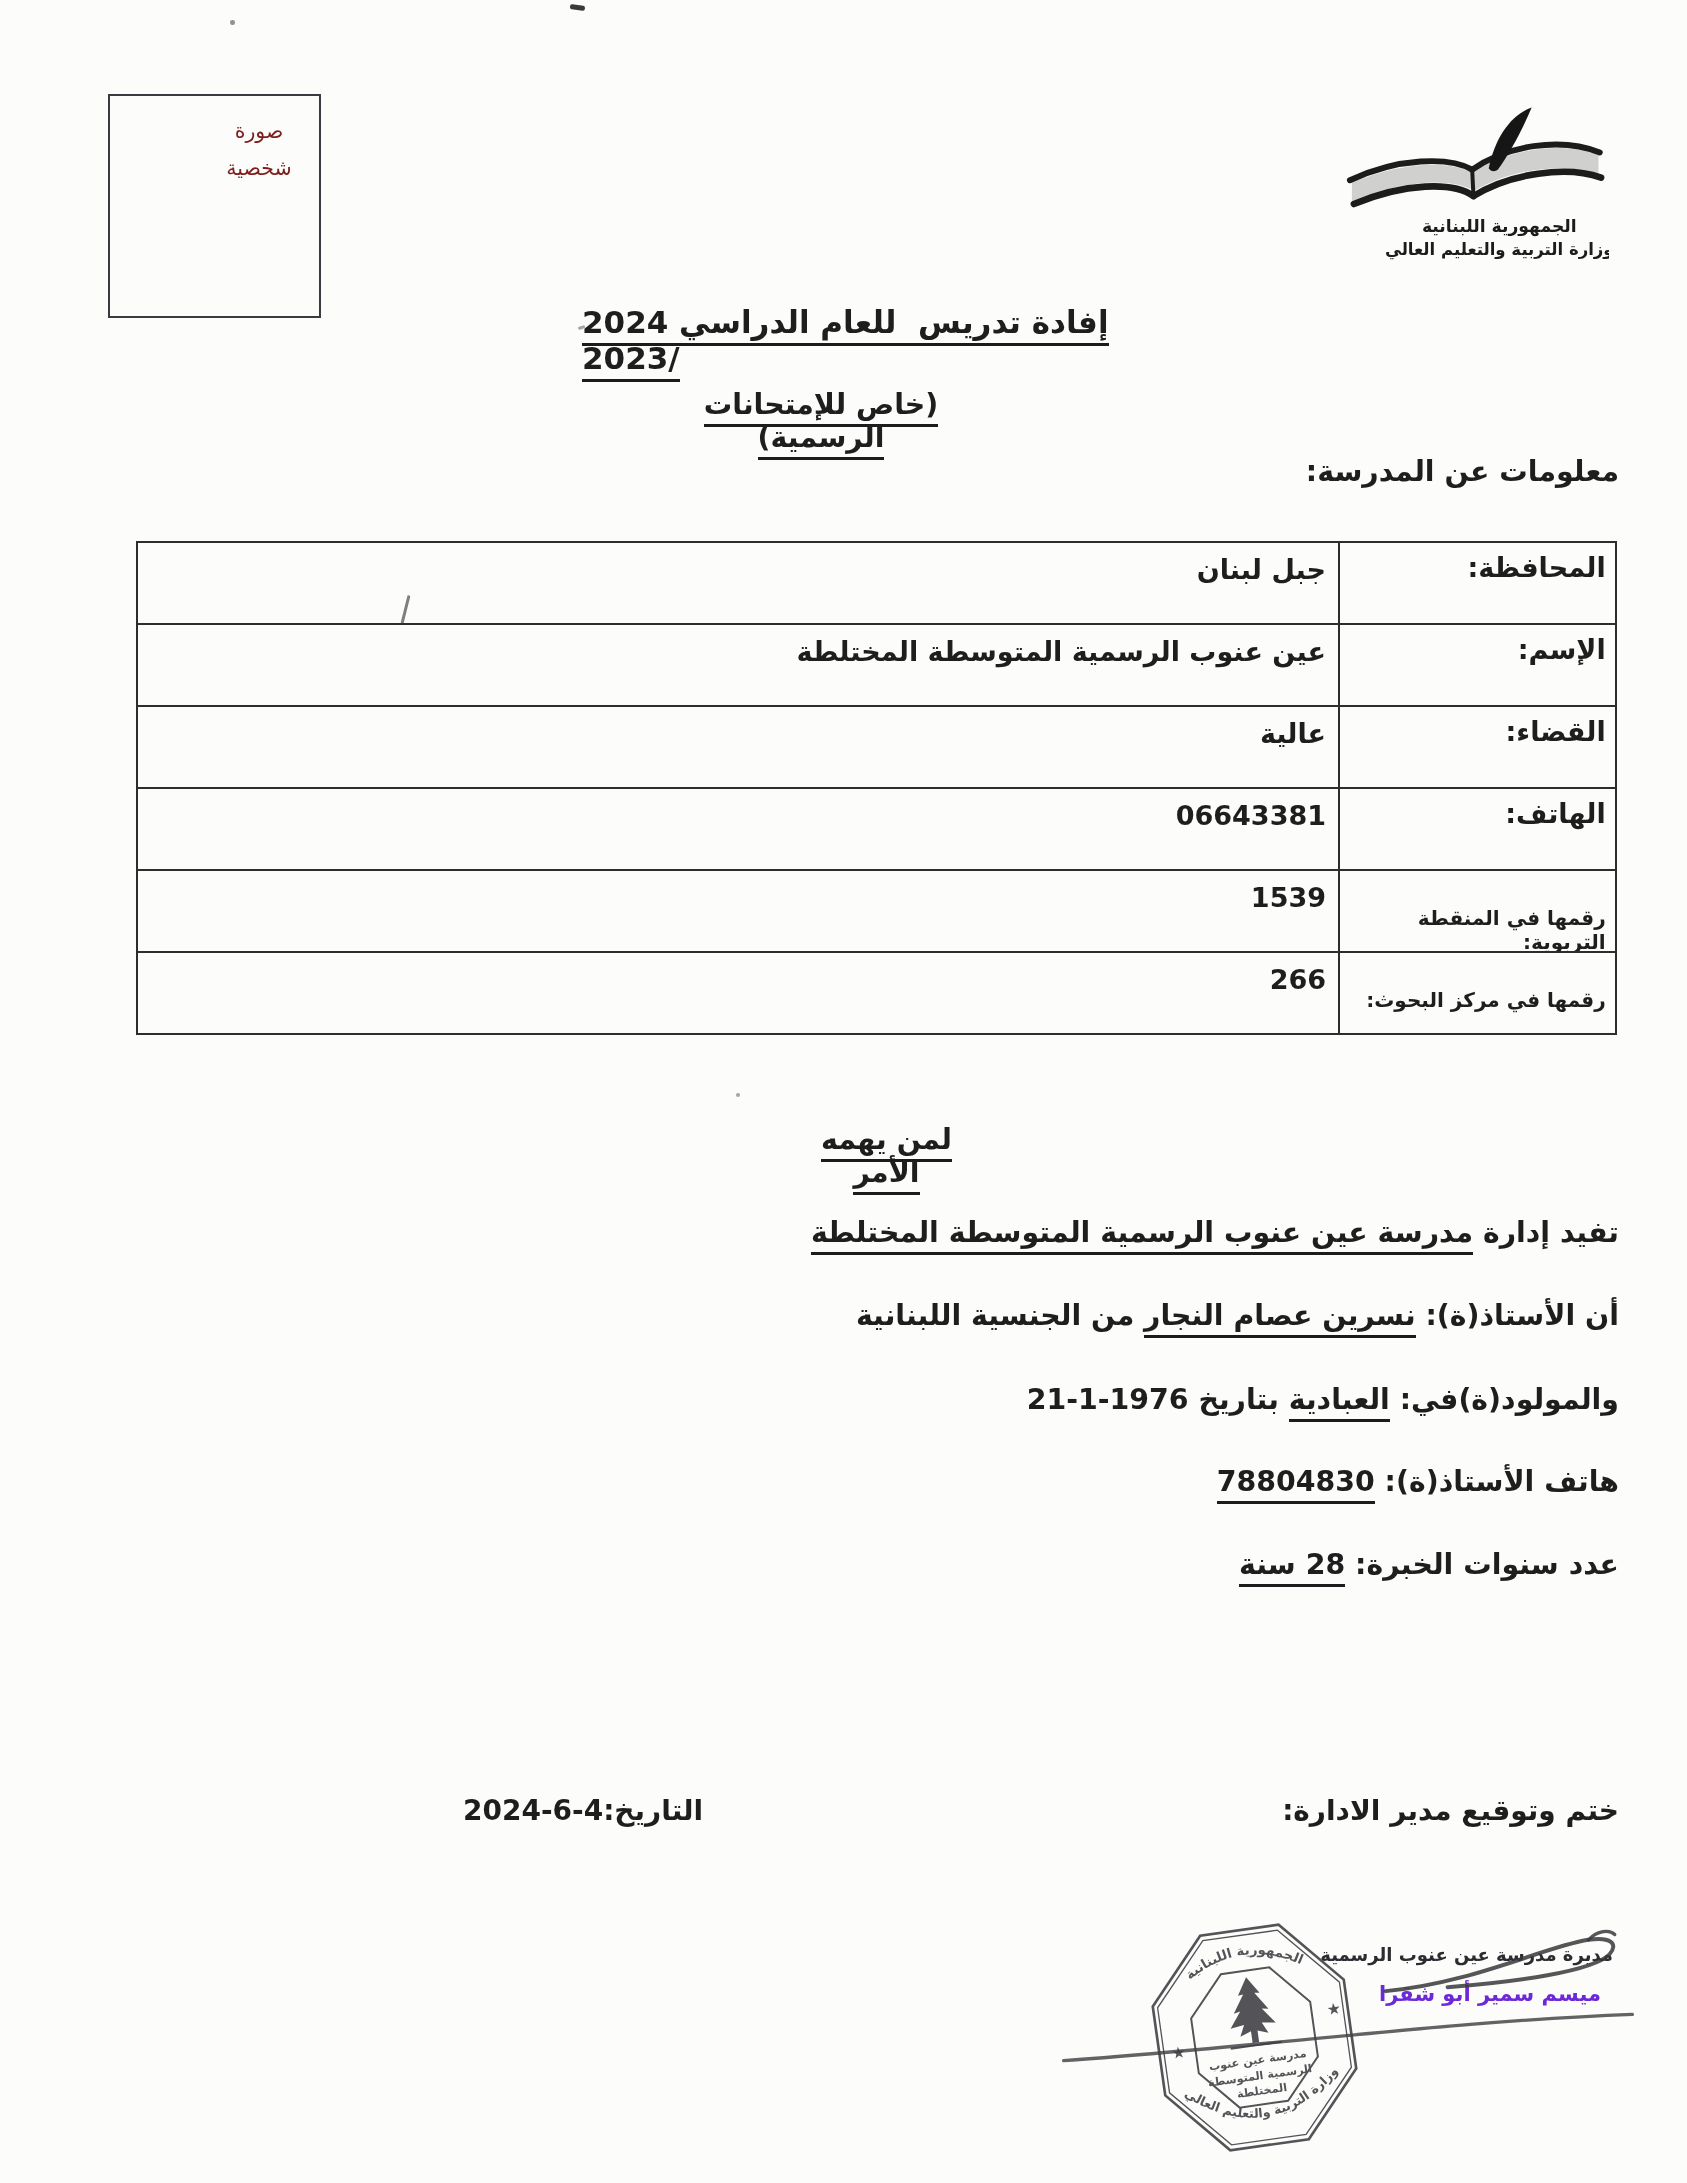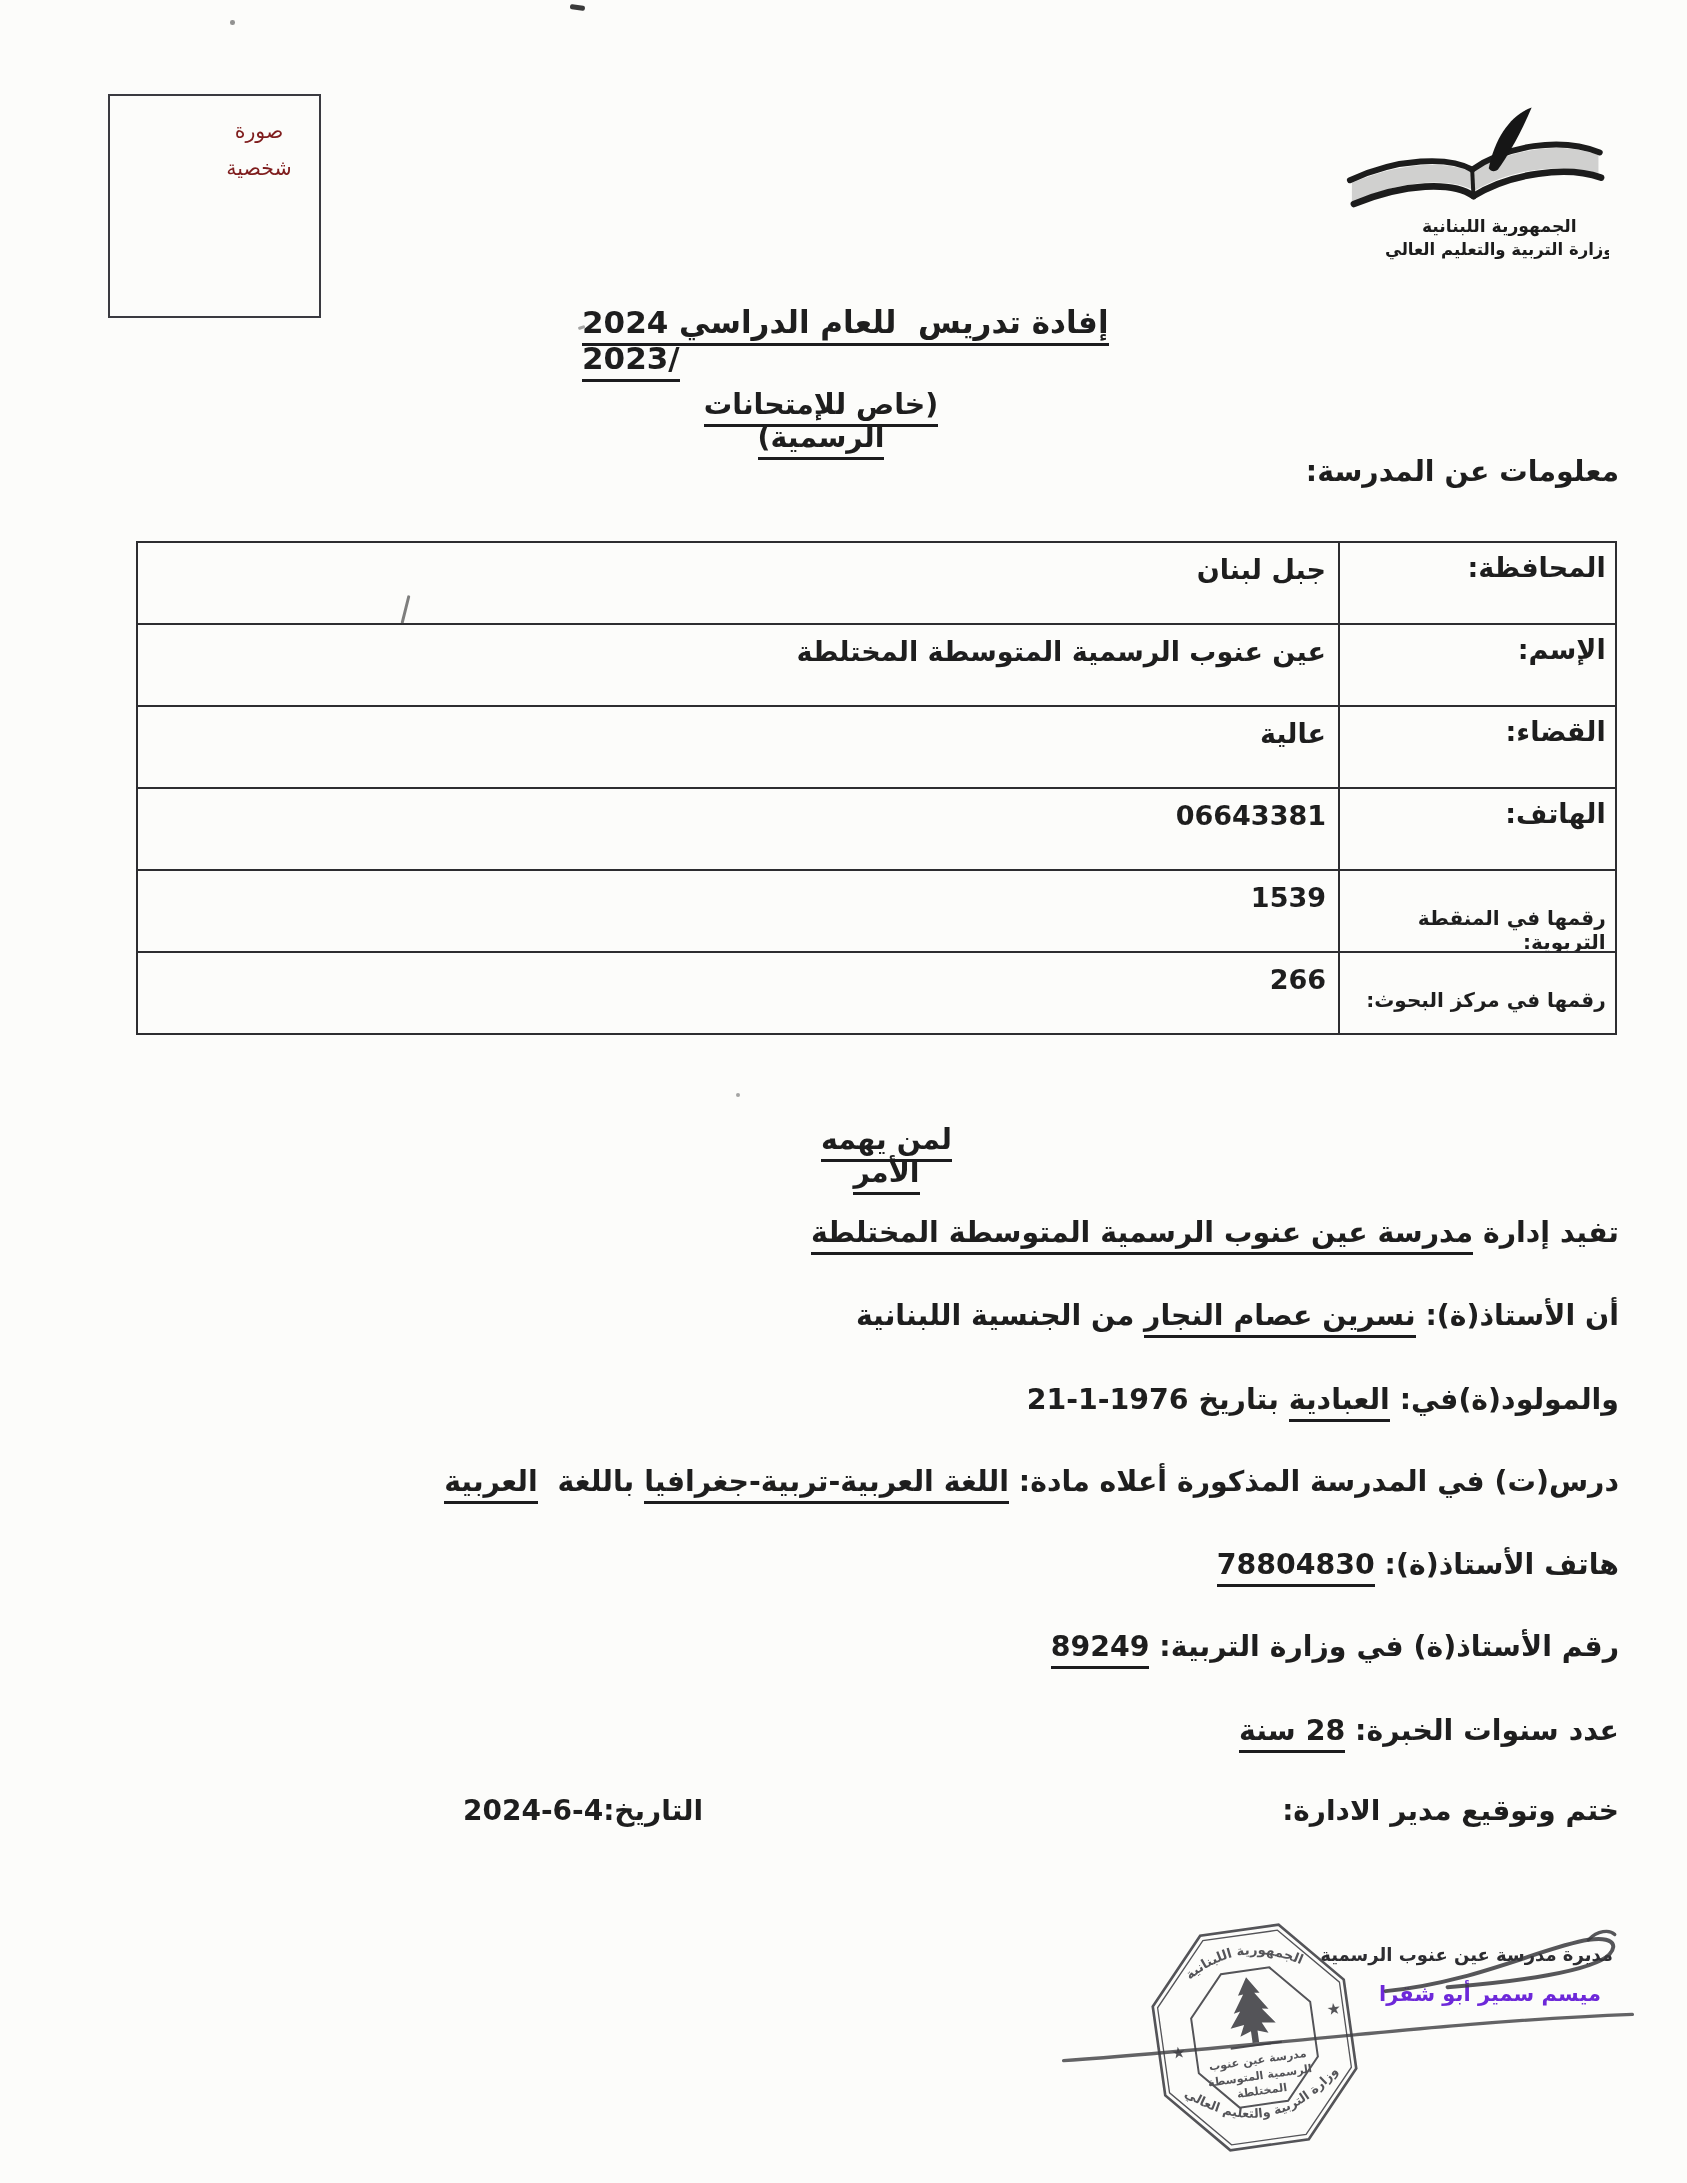--- a/index.html
+++ b/index.html
@@ -128,23 +128,21 @@
     </div>
 
   <div class="subheading ar">
     <span class="u">لمن يهمه الأمر</span>
   </div>
 
   <div class="body-lines">
       <div class="body-line"><span>تفيد إدارة </span><span class="u">مدرسة عين عنوب الرسمية المتوسطة المختلطة</span></div>
       <div class="body-line"><span>أن الأستاذ(ة): </span><span class="u">نسرين عصام النجار</span><span> من الجنسية اللبنانية</span></div>
       <div class="body-line"><span>والمولود(ة)في: </span><span class="u">العبادية</span><span> بتاريخ 1976-1-21</span></div>
-      <div class="body-line"><span>درس(ت) في المدرسة المذكورة أعلاه مادة: </span><span class="u">اللغة العربية-تربية-جغرافيا</span><span> باللغة&nbsp; </span><span class="u">العربية</span></div>
       <div class="body-line"><span>هاتف الأستاذ(ة): </span><span class="u">78804830</span></div>
-      <div class="body-line"><span>رقم الأستاذ(ة) في وزارة التربية: </span><span class="u">89249</span></div>
       <div class="body-line"><span>عدد سنوات الخبرة: </span><span class="u">28 سنة</span></div>
     </div>
 
   <div class="footer-label ar">ختم وتوقيع مدير الادارة:</div>
   <div class="footer-date ar">التاريخ:4-6-2024</div>
 
   <div class="sig-title ar">مديرة مدرسة عين عنوب الرسمية</div>
   <div class="sig-name ar">ميسم سمير أبو شقرا</div>
   <svg class="sig-scribble" viewBox="0 0 374 120">
     <path d="M8,102 C140,90 250,34 316,24 C350,19 362,30 348,46 C322,72 205,88 102,96" fill="none" stroke="#38383c" stroke-width="6" stroke-linecap="round" opacity="0.85"></path>

